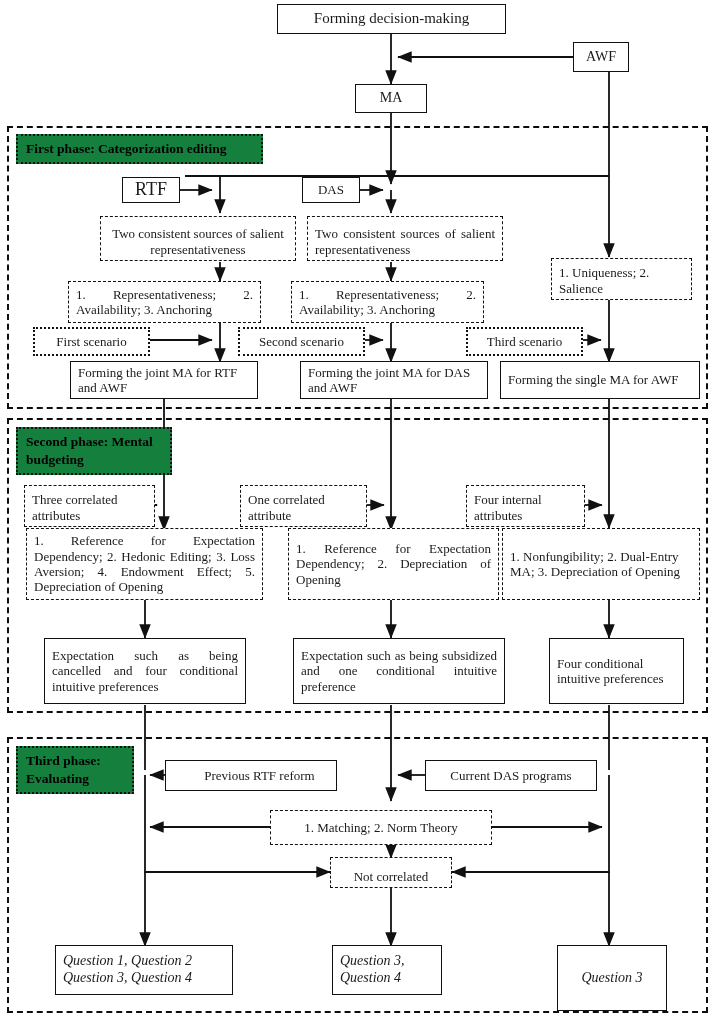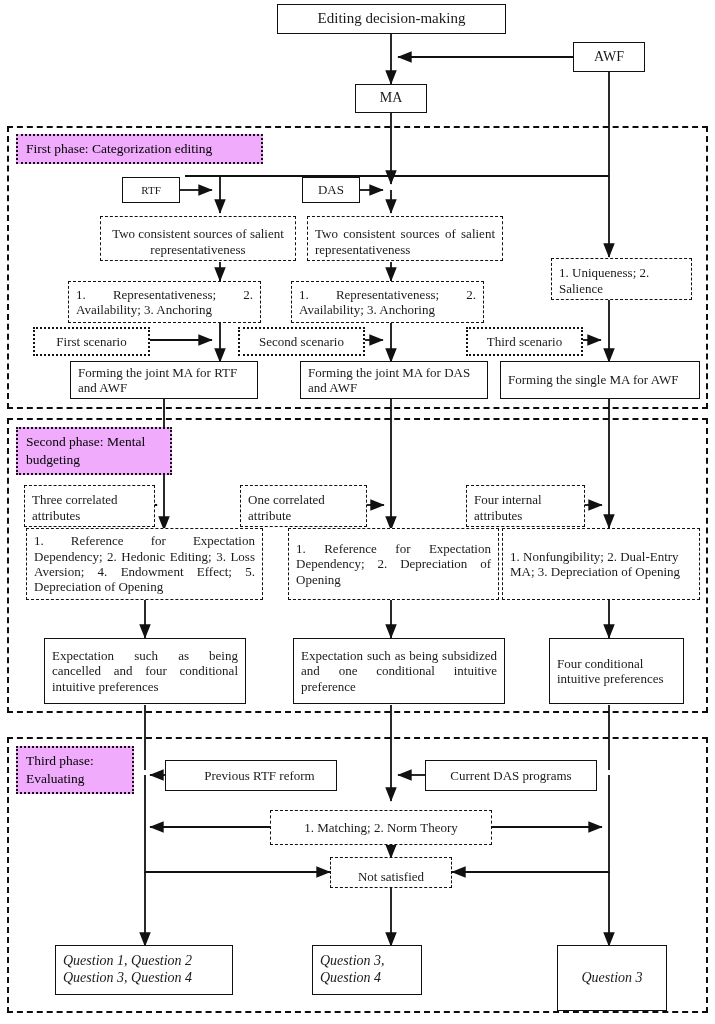--- a/index.html
+++ b/index.html
@@ -47,22 +47,22 @@
     position: absolute;
     box-sizing: border-box;
     border: 2.2px dashed #0d0d0d;
     background: transparent;
     z-index: 1;
   }
   .phase-label {
     position: absolute;
     box-sizing: border-box;
     border: 2px dotted #111111;
-    background: #f0abfc;
-    font-weight: normal;
+    background: #15803d;
+    font-weight: bold;
     font-size: 13.5px;
     line-height: 1.25;
     display: flex;
     align-items: center;
     padding: 3px 8px;
     z-index: 4;
   }
 </style>
 </head>
 <body>
@@ -137,36 +137,36 @@
       <path d="M609,775 L609,872 L452,872" marker-end="url(#ah)"></path>
 
       <path d="M391,888 L391,946" marker-end="url(#ah)"></path>
 
       <path d="M145,872 L145,946" marker-end="url(#ah)"></path>
       <path d="M609,872 L609,946" marker-end="url(#ah)"></path>
     </g>
   </svg>
 
   <div class="node solid center" style="left:277px; top:4px; width:229px; height:30px; font-size:15px;">
-    <span class="txt">Editing decision-making</span>
-  </div>
-
-  <div class="node solid center" style="left:573px; top:42px; width:72px; height:30px; font-size:14px;">
+    <span class="txt">Forming decision-making</span>
+  </div>
+
+  <div class="node solid center" style="left:573px; top:42px; width:56px; height:30px; font-size:14px;">
     <span class="txt">AWF</span>
   </div>
 
   <div class="node solid center" style="left:355px; top:84px; width:72px; height:29px; font-size:14px;">
     <span class="txt">MA</span>
   </div>
 
   <div class="phase-label" style="left:16px; top:134px; width:247px; height:30px;">
     <span class="txt">First phase: Categorization editing</span>
   </div>
 
-  <div class="node solid center" style="left:122px; top:177px; width:58px; height:26px; font-size:11px;">
+  <div class="node solid center" style="left:122px; top:177px; width:58px; height:26px; font-size:18px;">
     <span class="txt">RTF</span>
   </div>
 
   <div class="node solid center" style="left:302px; top:177px; width:58px; height:26px; font-size:13px;text-align:center;">
     <span class="txt">DAS</span>
   </div>
 
   <div class="node dashed center" style="left:100px; top:216px; width:196px; height:45px;">
     <span class="txt">Two consistent sources of salient representativeness</span>
   </div>
@@ -261,28 +261,28 @@
 
   <div class="node solid center" style="left:425px; top:760px; width:172px; height:31px;">
     <span class="txt">Current DAS programs</span>
   </div>
 
   <div class="node dashdot center" style="left:270px; top:810px; width:222px; height:35px;">
     <span class="txt">1. Matching; 2. Norm Theory</span>
   </div>
 
   <div class="node dashed center" style="left:330px; top:857px; width:122px; height:31px;">
-    <span class="txt">Not satisfied</span>
+    <span class="txt">Not correlated</span>
   </div>
 
   <div class="node solid italic" style="left:55px; top:945px; width:178px; height:50px; font-size:14px;">
     <span class="txt">Question 1, Question 2 Question 3, Question 4</span>
   </div>
 
-  <div class="node solid italic" style="left:312px; top:945px; width:110px; height:50px; font-size:14px;">
+  <div class="node solid italic" style="left:332px; top:945px; width:110px; height:50px; font-size:14px;">
     <span class="txt">Question 3, Question 4</span>
   </div>
 
   <div class="node solid italic center" style="left:557px; top:945px; width:110px; height:66px; font-size:14px;">
     <span class="txt">Question 3</span>
   </div>
 
 </div>
 
 </body></html>

